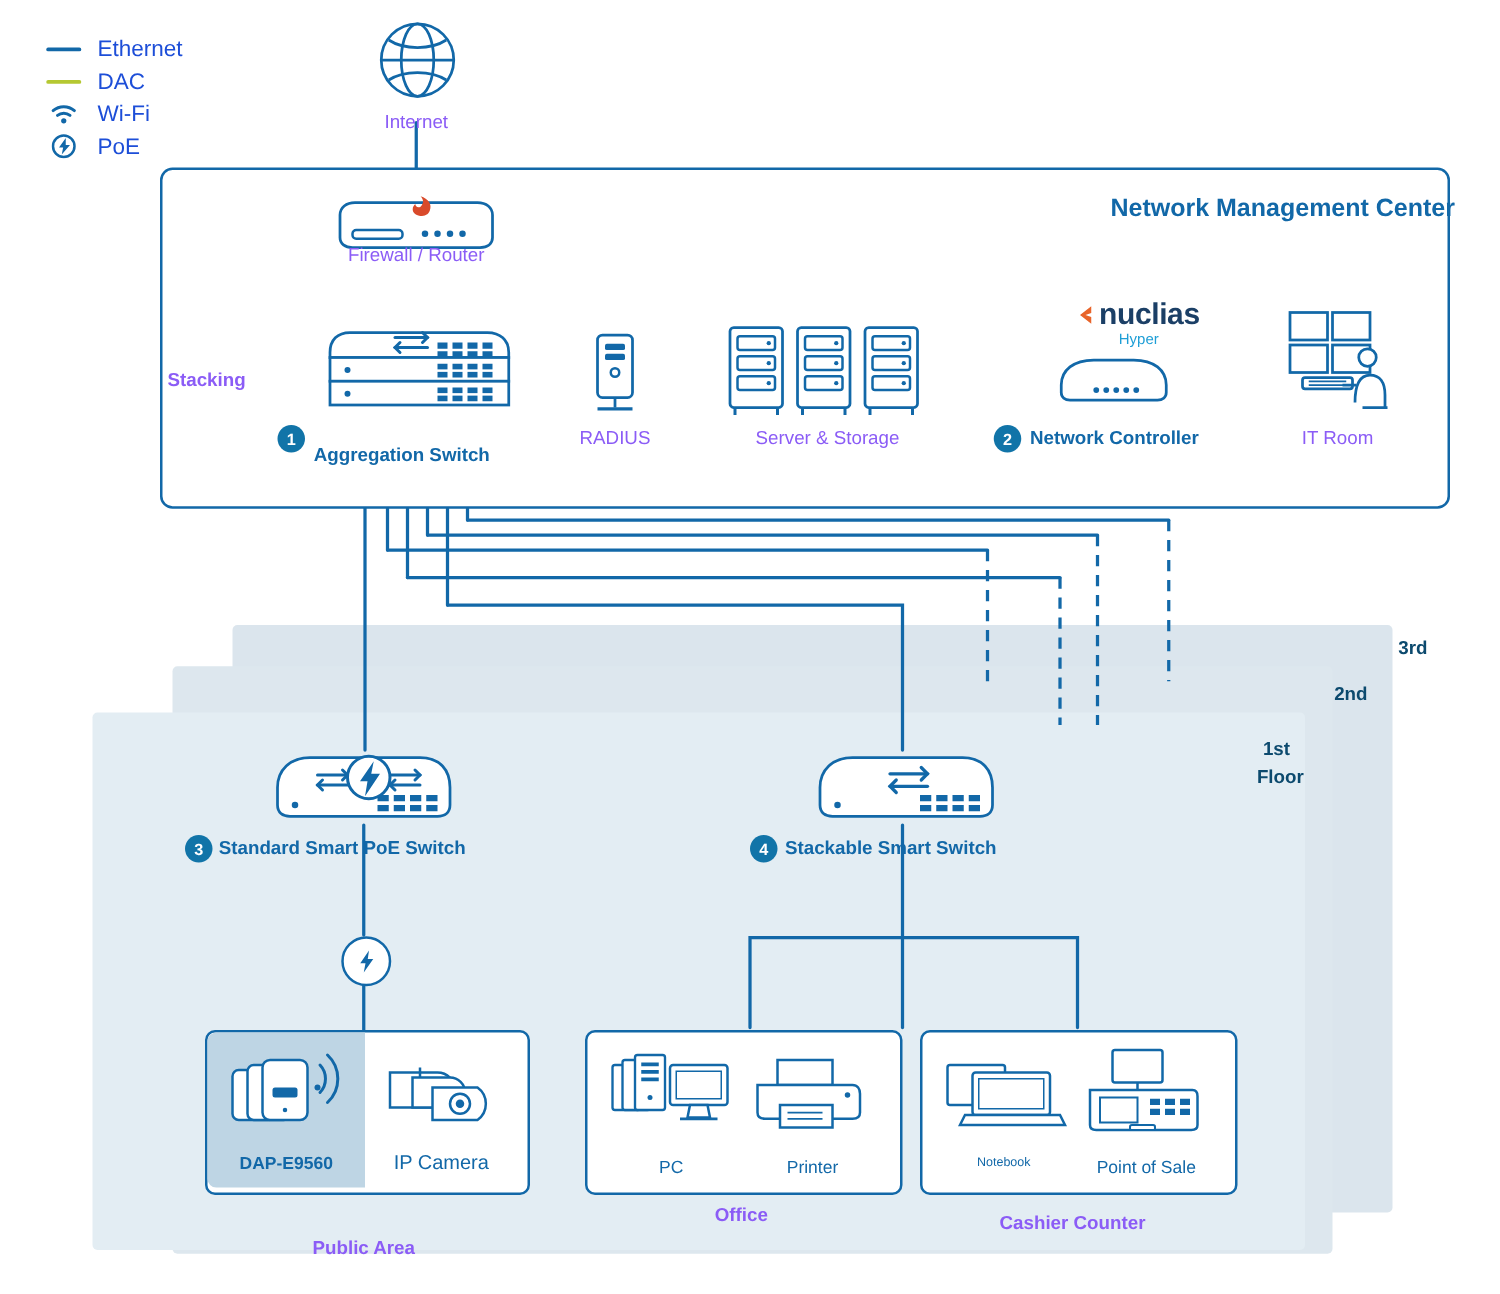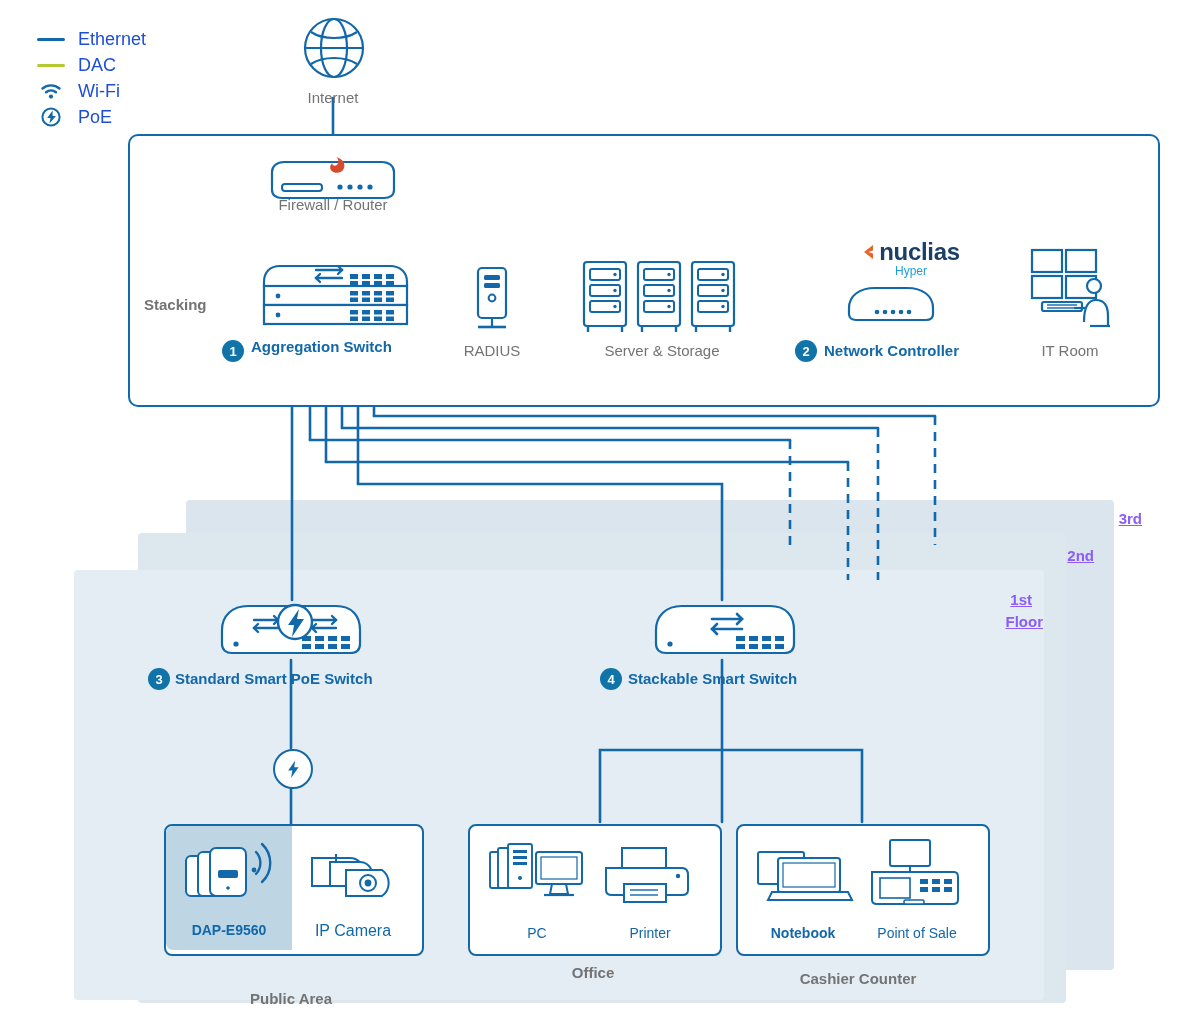--- a/index.html
+++ b/index.html
@@ -8,21 +8,21 @@
     background:#ffffff;
     font-family:"Liberation Sans", sans-serif;
     color:#1a4f7a;
     position:relative;
     overflow:hidden;
   }
   .stage{position:absolute;inset:0;}
   svg.wires{position:absolute;left:0;top:0;width:1200px;height:1035px;}
 
   
-  .lbl{position:absolute;font-size:15px;color:#737373;white-space:nowrap;}
+  .lbl{position:absolute;font-size:15px;color:#8b5cf6;white-space:nowrap;}
   .lbl.bold{font-weight:bold;}
   .lbl.blue{color:#1268a8;}
   .center{transform:translateX(-50%);text-align:center;}
 
   
   .legend{position:absolute;left:36px;top:26px;}
   .legend-row{display:flex;align-items:center;height:26px;}
   .legend-swatch{width:30px;display:flex;justify-content:center;align-items:center;margin-right:12px;}
   .line-eth{width:28px;height:3px;background:#1268a8;border-radius:2px;}
   .line-dac{width:28px;height:3px;background:#b5c832;border-radius:2px;}
@@ -32,21 +32,21 @@
   .nmc-box{
     position:absolute;left:128px;top:134px;width:1028px;height:269px;
     border:2px solid #1268a8;border-radius:10px;background:#fff;
   }
   .nmc-title{position:absolute;right:36px;top:156px;font-size:20px;font-weight:bold;color:#1268a8;}
 
   .floor{position:absolute;background:#dfe8ef;border-radius:4px;}
   .floor3{left:186px;top:500px;width:928px;height:470px;background:#dbe5ed;}
   .floor2{left:138px;top:533px;width:928px;height:470px;background:#dde7ee;}
   .floor1{left:74px;top:570px;width:970px;height:430px;background:#e3edf3;}
-  .floor-lbl{position:absolute;font-size:15px;font-weight:bold;color:#8b5cf6;text-align:left;text-decoration:underline;}
+  .floor-lbl{position:absolute;font-size:15px;font-weight:bold;color:#0c4a6e;text-align:left;}
 
   .dev-box{position:absolute;border:2px solid #1268a8;border-radius:8px;background:#fff;}
   .dev-box.shaded{background:#bed5e4;}
 
   
   .badge{
     position:absolute;width:22px;height:22px;border-radius:50%;
     background:#1174a8;color:#fff;font-size:13px;font-weight:bold;
     display:flex;align-items:center;justify-content:center;
   }
@@ -165,20 +165,21 @@
       <circle cx="32" cy="32" r="29" fill="none" stroke="#1268a8" stroke-width="2.2"></circle>
       <ellipse cx="32" cy="32" rx="13" ry="29" fill="none" stroke="#1268a8" stroke-width="2.2"></ellipse>
       <line x1="3" y1="32" x2="61" y2="32" stroke="#1268a8" stroke-width="2.2"></line>
       <path d="M9 16c6 4 14 6 23 6s17-2 23-6" fill="none" stroke="#1268a8" stroke-width="2.2"></path>
       <path d="M9 48c6-4 14-6 23-6s17 2 23 6" fill="none" stroke="#1268a8" stroke-width="2.2"></path>
     </svg>
   </div>
   <div class="lbl center" style="left:333px;top:89px;">Internet</div>
 
   <div class="nmc-box"></div>
+  <div class="nmc-title">Network Management Center</div>
 
   <div class="icon-wrap" style="left:264px;top:156px;">
     <svg width="138" height="46" viewBox="0 0 138 46">
       <path d="M8 16 C8 10 13 6 20 6 H118 C125 6 130 10 130 16 V34 C130 39 126 42 120 42 H18 C12 42 8 39 8 34 Z" fill="#ffffff" stroke="#1268a8" stroke-width="2.2"></path>
       <rect x="18" y="28" width="40" height="7" rx="3" fill="#fff" stroke="#1268a8" stroke-width="2"></rect>
       <g fill="#1268a8">
           <circle cx="76" cy="31" r="2.6"></circle>
           <circle cx="86" cy="31" r="2.6"></circle>
           <circle cx="96" cy="31" r="2.6"></circle>
           <circle cx="106" cy="31" r="2.6"></circle>
@@ -230,23 +231,23 @@
           <rect x="104" y="58" width="8" height="4.5"></rect>
         <rect x="116" y="58" width="8" height="4.5"></rect>
           <rect x="128" y="58" width="8" height="4.5"></rect>
         <rect x="92" y="64.5" width="8" height="4.5"></rect>
           <rect x="104" y="64.5" width="8" height="4.5"></rect>
         <rect x="116" y="64.5" width="8" height="4.5"></rect>
           <rect x="128" y="64.5" width="8" height="4.5"></rect>
       </g>
     </svg>
   </div>
-  <div class="lbl bold" style="left:144px;top:296px;">Stacking</div>
+  <div class="lbl bold" style="left:134px;top:296px;">Stacking</div>
   <div class="badge" style="left:222px;top:340px;">1</div>
-  <div class="lbl bold blue" style="left:251px;top:338px;">Aggregation Switch</div>
+  <div class="lbl bold blue" style="left:251px;top:356px;">Aggregation Switch</div>
 
   <div class="icon-wrap" style="left:470px;top:266px;">
     <svg width="44" height="66" viewBox="0 0 44 66">
       <rect x="8" y="2" width="28" height="50" rx="4" fill="#fff" stroke="#1268a8" stroke-width="2.2"></rect>
       <rect x="14" y="9" width="16" height="5" rx="1.5" fill="#1268a8"></rect>
       <rect x="14" y="17" width="16" height="5" rx="1.5" fill="#1268a8"></rect>
       <circle cx="22" cy="32" r="3.4" fill="none" stroke="#1268a8" stroke-width="2"></circle>
       <line x1="22" y1="52" x2="22" y2="60" stroke="#1268a8" stroke-width="2.2"></line>
       <line x1="8" y1="61" x2="36" y2="61" stroke="#1268a8" stroke-width="2.6"></line>
     </svg>
@@ -476,21 +477,21 @@
   <div class="dev-box" style="left:736px;top:824px;width:250px;height:128px;"></div>
 
   <div class="icon-wrap" style="left:752px;top:846px;">
     <svg width="104" height="60" viewBox="0 0 104 60">
       <rect x="6" y="6" width="46" height="32" rx="2" fill="#fff" stroke="#1268a8" stroke-width="2"></rect>
       <rect x="26" y="12" width="62" height="34" rx="2.5" fill="#fff" stroke="#1268a8" stroke-width="2"></rect>
       <rect x="31" y="17" width="52" height="24" fill="#fff" stroke="#1268a8" stroke-width="1.2"></rect>
       <path d="M20 46 H96 L100 54 H16 Z" fill="#fff" stroke="#1268a8" stroke-width="2"></path>
     </svg>
   </div>
-  <div class="lbl blue center" style="left:803px;top:925px;font-size:14px;font-weight:bold;">Notebook</div>
+  <div class="lbl blue center" style="left:803px;top:925px;font-size:10px;">Notebook</div>
 
   <div class="icon-wrap" style="left:866px;top:838px;">
     <svg width="96" height="70" viewBox="0 0 96 70">
       <rect x="24" y="2" width="40" height="26" rx="2" fill="#fff" stroke="#1268a8" stroke-width="2"></rect>
       <line x1="44" y1="28" x2="44" y2="34" stroke="#1268a8" stroke-width="2"></line>
       <path d="M6 34 H88 C91 34 92 36 92 39 V62 C92 65 90 66 87 66 H11 C8 66 6 65 6 62 Z" fill="#fff" stroke="#1268a8" stroke-width="2"></path>
       <rect x="14" y="40" width="30" height="20" fill="#fff" stroke="#1268a8" stroke-width="1.6"></rect>
       <g fill="#1268a8">
         <rect x="54" y="41" width="8" height="5"></rect>
           <rect x="66" y="41" width="8" height="5"></rect>

